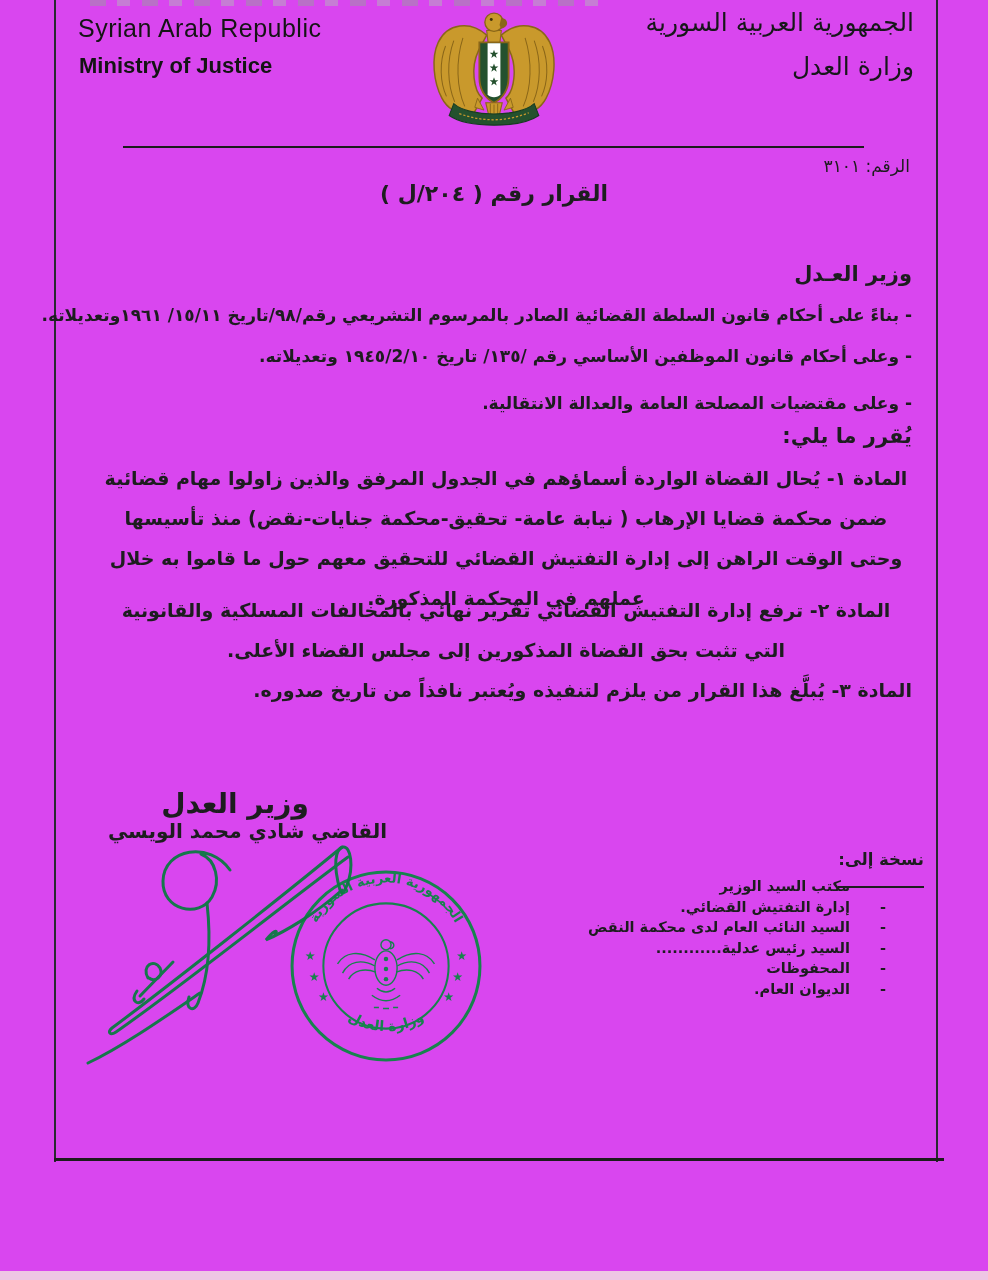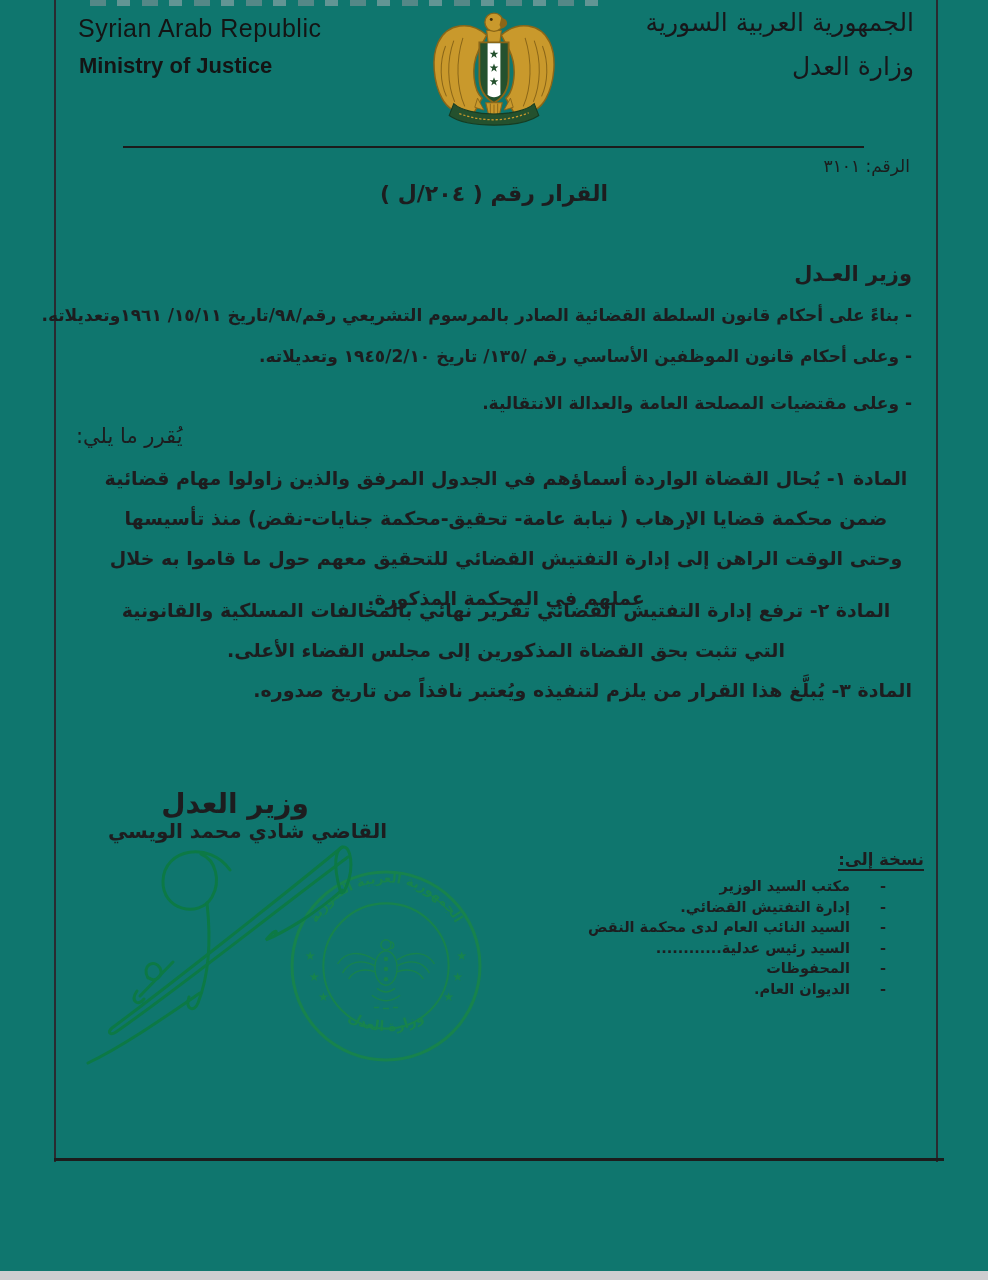--- a/index.html
+++ b/index.html
@@ -1,18 +1,18 @@
 <!DOCTYPE html>
 <html lang="ar"><head>
 <meta charset="utf-8">
 <style>
   html,body{margin:0;padding:0;background:#dedede;}
   .page{
     position:relative; width:988px; height:1280px; margin:0 auto;
-    background:#0f766e; overflow:hidden;
+    background:#d946ef; overflow:hidden;
     font-family:"DejaVu Sans", sans-serif; color:#1d1d1f;
   }
   
   .frame-left{position:absolute; left:54px; top:0; width:2px; height:1162px; background:#2a2a30;}
   .frame-right{position:absolute; left:936px; top:0; width:2px; height:1162px; background:#2a2a30;}
   .frame-bottom{position:absolute; left:54px; top:1158px; width:890px; height:3px; background:#1c1c1c;}
   .scan-top-artifact{
     position:absolute; left:90px; top:0; width:520px; height:6px; opacity:.5; filter:blur(.7px);
     background:repeating-linear-gradient(90deg,#9a9aa0 0 16px, transparent 16px 27px, #b5b5ba 27px 40px, transparent 40px 52px);
   }
@@ -30,37 +30,37 @@
   .ref-number{position:absolute; right:78px; top:156px; direction:rtl; font-size:17px; color:#1c1c1c;}
 
   .doc-title{position:absolute; left:76px; right:76px; top:181px; direction:rtl; text-align:center; font-size:22px; font-weight:bold;}
 
   .preamble-heading{position:absolute; right:76px; top:262px; direction:rtl; font-size:21px; font-weight:bold;}
   .clause{position:absolute; right:76px; direction:rtl; text-align:right; white-space:nowrap; font-size:17px; font-weight:bold;}
   .clause.c1{top:305px;}
   .clause.c2{top:346px;}
   .clause.c3{top:393px;}
 
-  .decide-heading{position:absolute; left:76px; right:76px; top:424px; direction:rtl; text-align:left; font-size:21px; font-weight:normal;}
+  .decide-heading{position:absolute; left:76px; right:76px; top:424px; direction:rtl; text-align:right; font-size:21px; font-weight:bold;}
 
   .article{position:absolute; right:76px; width:812px; direction:rtl; font-size:19px; font-weight:bold; line-height:40px; margin:0;}
   .article .art-label{font-weight:bold;}
   .article.a1{top:458px; text-align:center;}
   .article.a2{top:590px; text-align:center;}
   .article.a3{top:670px; text-align:right;}
 
   .dateline{position:absolute; left:76px; right:76px; top:710px; direction:rtl; text-align:center; font-size:19px; font-weight:bold;}
 
   .sig-title{position:absolute; left:150px; width:170px; top:787px; direction:rtl; text-align:center; font-size:28px; font-weight:bold;}
   .sig-name{position:absolute; left:95px; width:305px; top:819px; direction:rtl; text-align:center; font-size:20px; font-weight:bold;}
 
   .stamp{position:absolute; left:287px; top:867px;}
   .signature-svg{position:absolute; left:70px; top:835px;}
 
-  .dist-heading{position:absolute; right:64px; top:850px; direction:rtl; font-size:16.5px; font-weight:bold; border-bottom:2px solid #1d1d1f; padding-bottom:0;}
+  .dist-heading{position:absolute; right:64px; top:850px; direction:rtl; font-size:16.5px; font-weight:bold; border-bottom:2px solid #1d1d1f; padding-bottom:17px;}
   .dist-list{position:absolute; right:102px; top:879px; direction:rtl; display:flex; flex-direction:column; gap:5px;}
   .dist-row{display:flex; direction:rtl; gap:26px; font-size:14.5px; font-weight:bold; line-height:15.5px; white-space:nowrap;}
   .dist-dash{width:10px;}
 </style>
 </head>
 <body>
 
 <div class="page">
 
   <div class="scan-top-artifact"></div>

